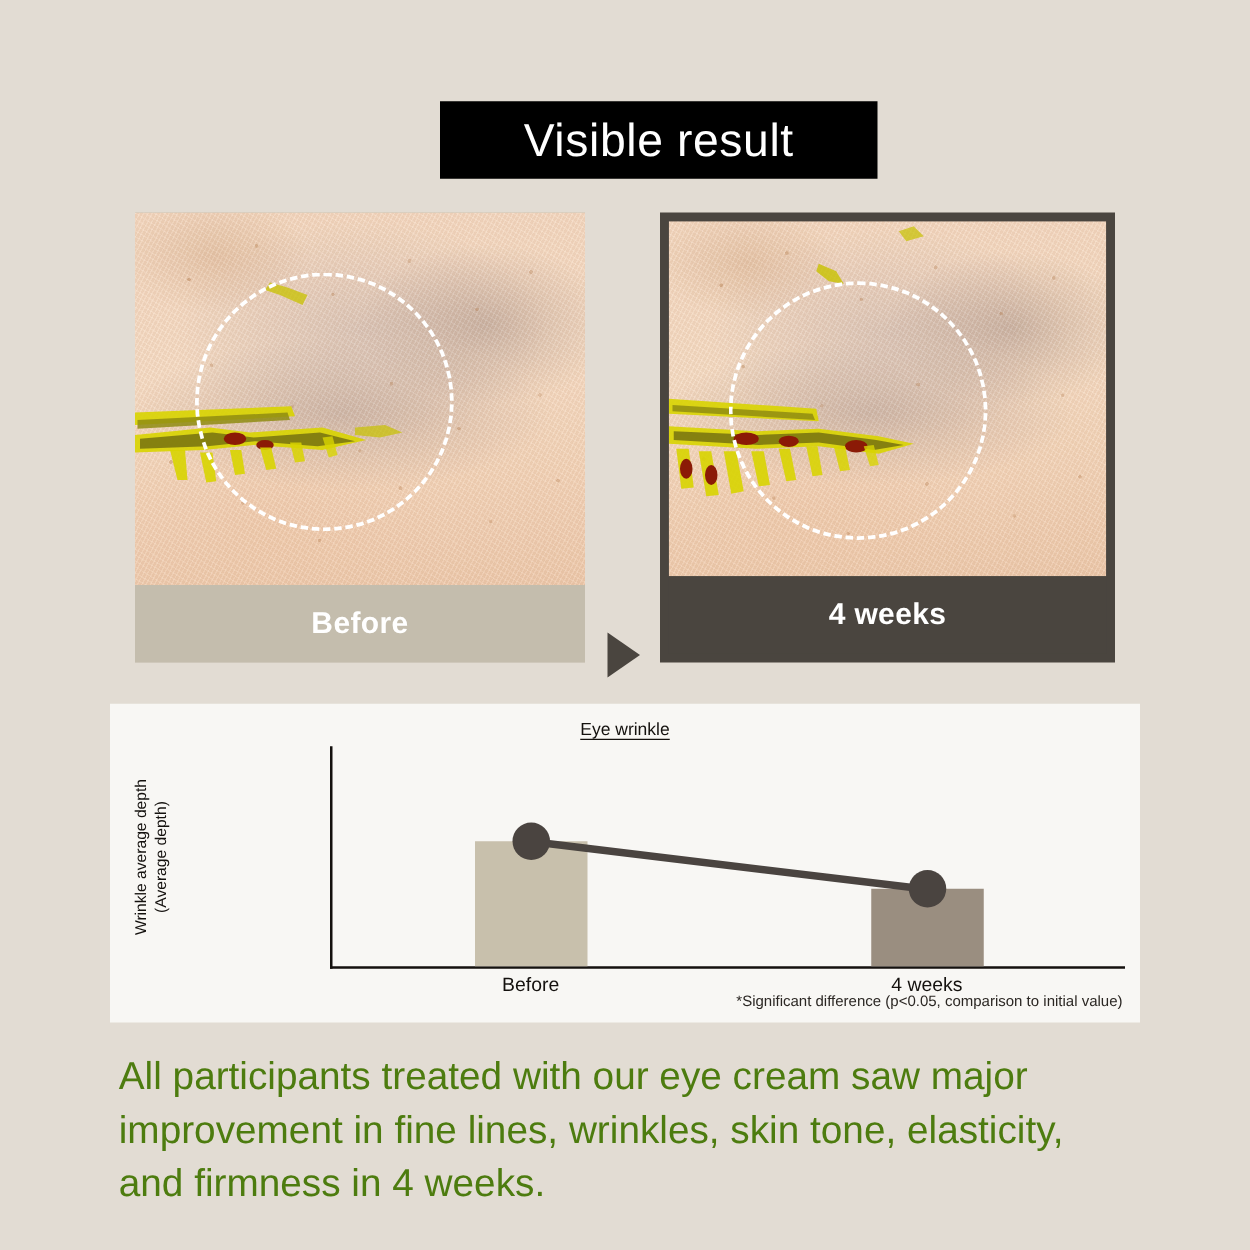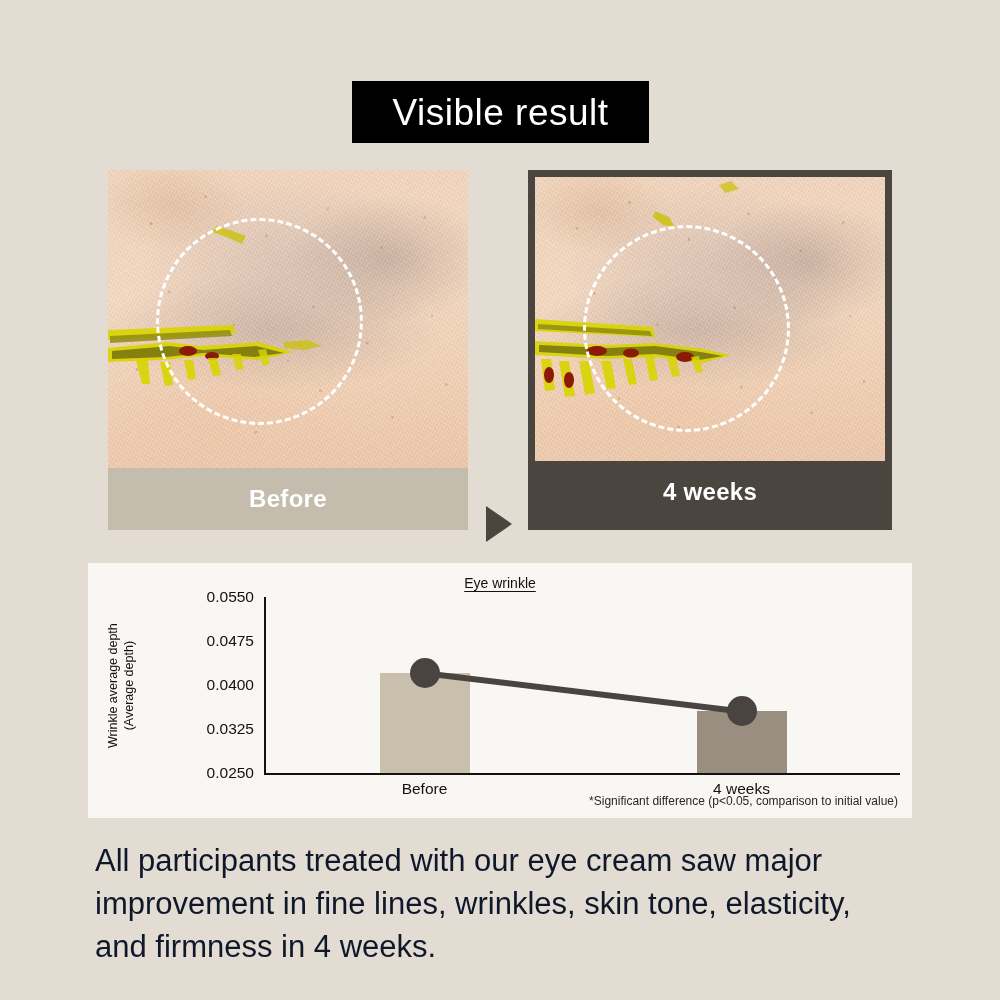--- a/index.html
+++ b/index.html
@@ -13,21 +13,21 @@
     font-family: "Liberation Sans", sans-serif;
     overflow: hidden;
     position: relative;
   }
 
   
   #title-banner {
     position: absolute;
     left: 352px;
     top: 81px;
-    width: 297px;
+    width: 350px;
     height: 62px;
     background: #000000;
     display: flex;
     align-items: center;
     justify-content: center;
   }
   #title-banner .title-text {
     color: #ffffff;
     font-size: 37px;
     font-weight: 400;
@@ -273,21 +273,21 @@
   }
 
   
   #summary-paragraph {
     position: absolute;
     left: 95px;
     top: 840px;
     width: 800px;
     font-size: 31px;
     line-height: 1.38;
-    color: #0f172a;
+    color: #4d7c0f;
   }
 </style>
 </head>
 <body>
 
 <div id="title-banner">
   <span class="title-text">Visible result</span>
 </div>
 
 <div id="compare-row">
@@ -366,27 +366,20 @@
   <div id="chart-title">Eye wrinkle</div>
 
   <div id="y-axis-label">
     <div class="rot">
       <span>Wrinkle average depth</span><br>
       <span>(Average depth)</span>
     </div>
   </div>
 
   <div id="plot-wrap">
-    <div class="y-ticks" id="y-ticks">
-        <div class="y-tick" style="top: 0px;">0.0550</div>
-        <div class="y-tick" style="top: 44px;">0.0475</div>
-        <div class="y-tick" style="top: 88px;">0.0400</div>
-        <div class="y-tick" style="top: 132px;">0.0325</div>
-        <div class="y-tick" style="top: 176px;">0.0250</div>
-      </div>
     <div id="plot-area">
       <svg id="trend-svg">
         <polyline id="trend-line" points="158.5,76.26666666666665 475.5,114.40000000000002" fill="none" stroke="#4a4440" stroke-width="6" stroke-linecap="round" stroke-linejoin="round"></polyline>
       </svg>
     <div class="bar" style="left: 113.5px; width: 90px; height: 99.7333px; background: rgb(200, 192, 172);"></div>
         <div class="x-tick" style="left: 158.5px;">Before</div>
         <div class="bar" style="left: 430.5px; width: 90px; height: 61.6px; background: rgb(154, 142, 128);"></div>
         <div class="x-tick" style="left: 475.5px;">4 weeks</div>
         <div class="marker" style="left: 158.5px; top: 76.2667px; background: rgb(74, 68, 64);"></div>
         <div class="marker" style="left: 475.5px; top: 114.4px; background: rgb(74, 68, 64);"></div>

